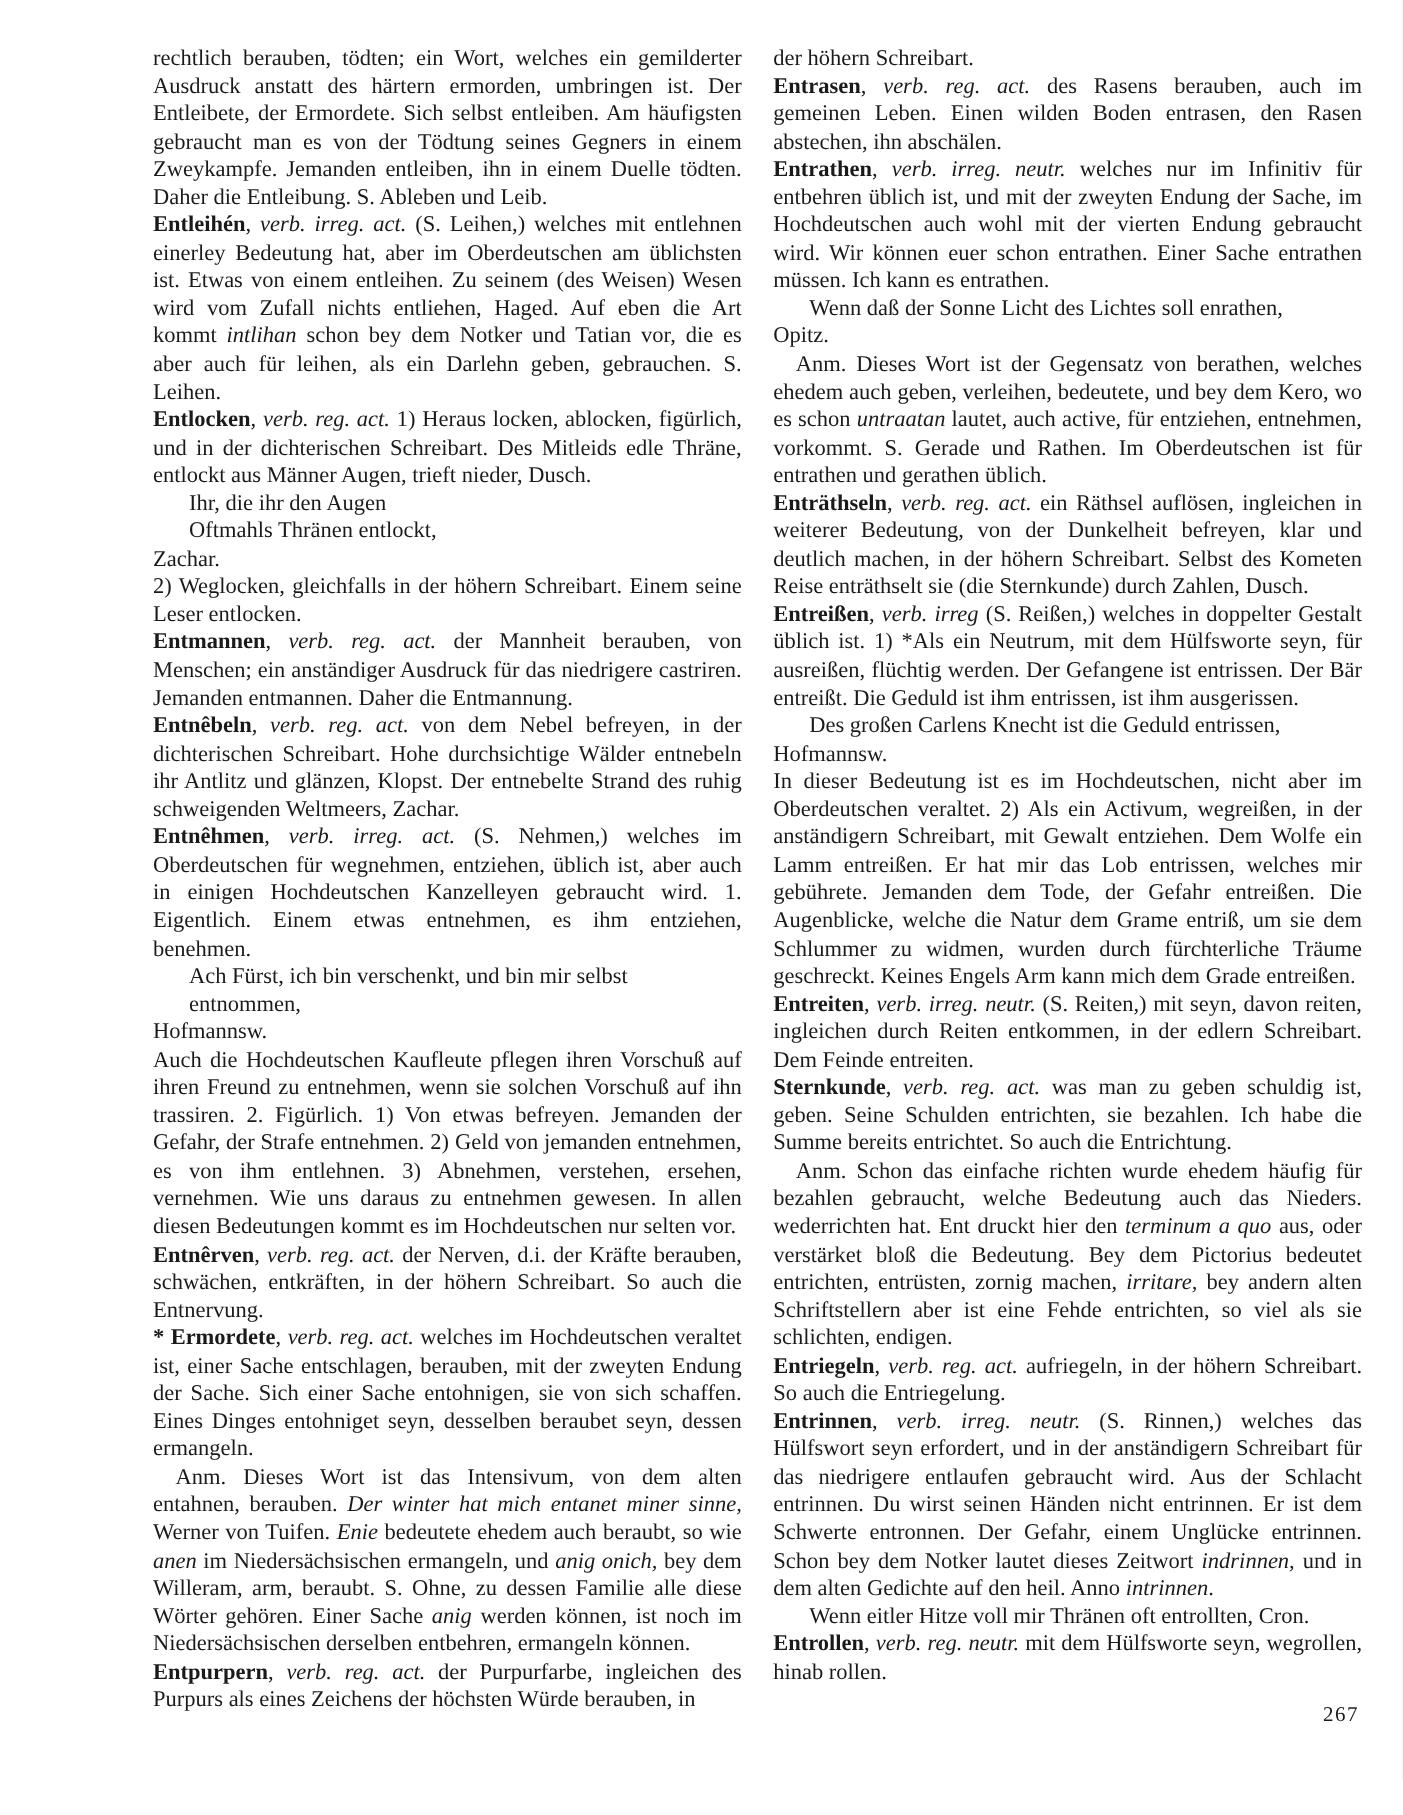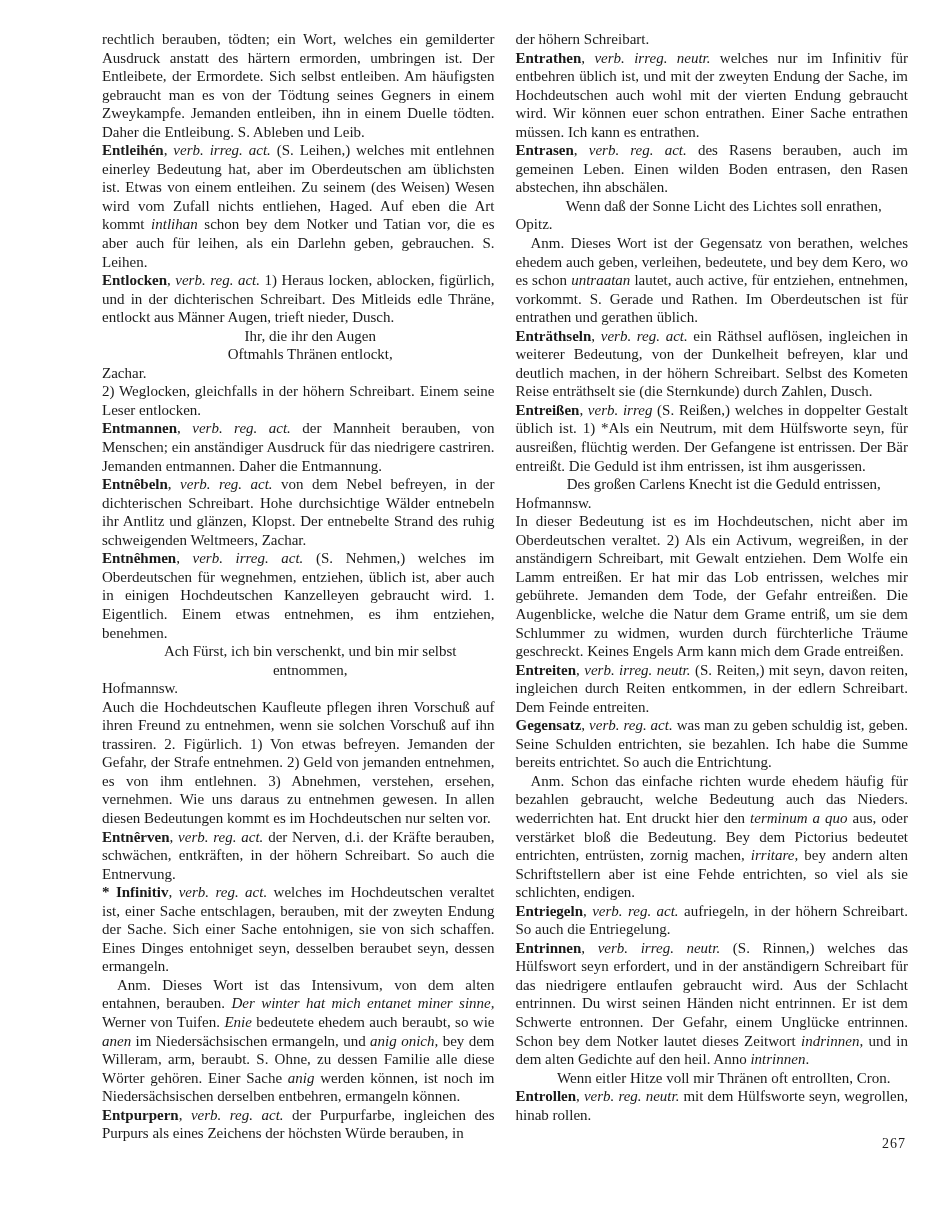--- a/index.html
+++ b/index.html
@@ -21,21 +21,21 @@
     gap: 21px;
   }
   .col {
     width: 393px;
     font-size: 15px;
     line-height: 18.55px;
     hyphens: auto;
     -webkit-hyphens: auto;
   }
   p.blk { margin: 0; text-align: justify; }
-  p.quote { text-align: center; padding-left: 24px; }
+  p.quote { text-align: left; padding-left: 24px; }
   p.attr  { }
   p.anm   { text-indent: 15px; }
   .b { font-weight: bold; }
   .i { font-style: italic; }
   .page-number {
     position: absolute;
     left: 882px;
     top: 1136px;
     font-size: 14px;
     letter-spacing: 1px;
@@ -54,38 +54,38 @@
         <p class="blk quote"><span>Oftmahls Thränen entlockt,</span></p>
         <p class="blk attr"><span>Zachar.</span></p>
         <p class="blk cont"><span>2) Weglocken, gleichfalls in der höhern Schreibart. Einem seine Leser entlocken.</span></p>
         <p class="blk entry"><span class="b">Entmannen</span><span>, </span><span class="i">verb. reg. act.</span><span> der Mannheit berauben, von Menschen; ein anständiger Ausdruck für das niedrigere castriren. Jemanden entmannen. Daher die Entmannung.</span></p>
         <p class="blk entry"><span class="b">Entnêbeln</span><span>, </span><span class="i">verb. reg. act.</span><span> von dem Nebel befreyen, in der dichterischen Schreibart. Hohe durchsichtige Wälder entnebeln ihr Antlitz und glänzen, Klopst. Der entnebelte Strand des ruhig schweigenden Weltmeers, Zachar.</span></p>
         <p class="blk entry"><span class="b">Entnêhmen</span><span>, </span><span class="i">verb. irreg. act.</span><span> (S. Nehmen,) welches im Oberdeutschen für wegnehmen, entziehen, üblich ist, aber auch in einigen Hochdeutschen Kanzelleyen gebraucht wird. 1. Eigentlich. Einem etwas entnehmen, es ihm entziehen, benehmen.</span></p>
         <p class="blk quote"><span>Ach Fürst, ich bin verschenkt, und bin mir selbst entnommen,</span></p>
         <p class="blk attr"><span>Hofmannsw.</span></p>
         <p class="blk cont"><span>Auch die Hochdeutschen Kaufleute pflegen ihren Vorschuß auf ihren Freund zu entnehmen, wenn sie solchen Vorschuß auf ihn trassiren. 2. Figürlich. 1) Von etwas befreyen. Jemanden der Gefahr, der Strafe entnehmen. 2) Geld von jemanden entnehmen, es von ihm entlehnen. 3) Abnehmen, verstehen, ersehen, vernehmen. Wie uns daraus zu entnehmen gewesen. In allen diesen Bedeutungen kommt es im Hochdeutschen nur selten vor.</span></p>
         <p class="blk entry"><span class="b">Entnêrven</span><span>, </span><span class="i">verb. reg. act.</span><span> der Nerven, d.i. der Kräfte berauben, schwächen, entkräften, in der höhern Schreibart. So auch die Entnervung.</span></p>
-        <p class="blk entry"><span class="b">* Infinitiv</span><span>, </span><span class="i">verb. reg. act.</span><span> welches im Hochdeutschen veraltet ist, einer Sache entschlagen, berauben, mit der zweyten Endung der Sache. Sich einer Sache entohnigen, sie von sich schaffen. Eines Dinges entohniget seyn, desselben beraubet seyn, dessen ermangeln.</span></p>
+        <p class="blk entry"><span class="b">* Ermordete</span><span>, </span><span class="i">verb. reg. act.</span><span> welches im Hochdeutschen veraltet ist, einer Sache entschlagen, berauben, mit der zweyten Endung der Sache. Sich einer Sache entohnigen, sie von sich schaffen. Eines Dinges entohniget seyn, desselben beraubet seyn, dessen ermangeln.</span></p>
         <p class="blk anm"><span>Anm. Dieses Wort ist das Intensivum, von dem alten entahnen, berauben. </span><span class="i">Der winter hat mich entanet miner sinne,</span><span> Werner von Tuifen. </span><span class="i">Enie</span><span> bedeutete ehedem auch beraubt, so wie </span><span class="i">anen</span><span> im Niedersächsischen ermangeln, und </span><span class="i">anig onich,</span><span> bey dem Willeram, arm, beraubt. S. Ohne, zu dessen Familie alle diese Wörter gehören. Einer Sache </span><span class="i">anig</span><span> werden können, ist noch im Niedersächsischen derselben entbehren, ermangeln können.</span></p>
         <p class="blk entry"><span class="b">Entpurpern</span><span>, </span><span class="i">verb. reg. act.</span><span> der Purpurfarbe, ingleichen des Purpurs als eines Zeichens der höchsten Würde berauben, in</span></p>
       </div>
     <div class="col">
         <p class="blk cont"><span>der höhern Schreibart.</span></p>
+        <p class="blk entry"><span class="b">Entrasen</span><span>, </span><span class="i">verb. reg. act.</span><span> des Rasens berauben, auch im gemeinen Leben. Einen wilden Boden entrasen, den Rasen abstechen, ihn abschälen.</span></p>
         <p class="blk entry"><span class="b">Entrathen</span><span>, </span><span class="i">verb. irreg. neutr.</span><span> welches nur im Infinitiv für entbehren üblich ist, und mit der zweyten Endung der Sache, im Hochdeutschen auch wohl mit der vierten Endung gebraucht wird. Wir können euer schon entrathen. Einer Sache entrathen müssen. Ich kann es entrathen.</span></p>
-        <p class="blk entry"><span class="b">Entrasen</span><span>, </span><span class="i">verb. reg. act.</span><span> des Rasens berauben, auch im gemeinen Leben. Einen wilden Boden entrasen, den Rasen abstechen, ihn abschälen.</span></p>
         <p class="blk quote"><span>Wenn daß der Sonne Licht des Lichtes soll enrathen,</span></p>
         <p class="blk attr"><span>Opitz.</span></p>
         <p class="blk anm"><span>Anm. Dieses Wort ist der Gegensatz von berathen, welches ehedem auch geben, verleihen, bedeutete, und bey dem Kero, wo es schon </span><span class="i">untraatan</span><span> lautet, auch active, für entziehen, entnehmen, vorkommt. S. Gerade und Rathen. Im Oberdeutschen ist für entrathen und gerathen üblich.</span></p>
         <p class="blk entry"><span class="b">Enträthseln</span><span>, </span><span class="i">verb. reg. act.</span><span> ein Räthsel auflösen, ingleichen in weiterer Bedeutung, von der Dunkelheit befreyen, klar und deutlich machen, in der höhern Schreibart. Selbst des Kometen Reise enträthselt sie (die Sternkunde) durch Zahlen, Dusch.</span></p>
         <p class="blk entry"><span class="b">Entreißen</span><span>, </span><span class="i">verb. irreg</span><span> (S. Reißen,) welches in doppelter Gestalt üblich ist. 1) *Als ein Neutrum, mit dem Hülfsworte seyn, für ausreißen, flüchtig werden. Der Gefangene ist entrissen. Der Bär entreißt. Die Geduld ist ihm entrissen, ist ihm ausgerissen.</span></p>
         <p class="blk quote"><span>Des großen Carlens Knecht ist die Geduld entrissen,</span></p>
         <p class="blk attr"><span>Hofmannsw.</span></p>
         <p class="blk cont"><span>In dieser Bedeutung ist es im Hochdeutschen, nicht aber im Oberdeutschen veraltet. 2) Als ein Activum, wegreißen, in der anständigern Schreibart, mit Gewalt entziehen. Dem Wolfe ein Lamm entreißen. Er hat mir das Lob entrissen, welches mir gebührete. Jemanden dem Tode, der Gefahr entreißen. Die Augenblicke, welche die Natur dem Grame entriß, um sie dem Schlummer zu widmen, wurden durch fürchterliche Träume geschreckt. Keines Engels Arm kann mich dem Grade entreißen.</span></p>
         <p class="blk entry"><span class="b">Entreiten</span><span>, </span><span class="i">verb. irreg. neutr.</span><span> (S. Reiten,) mit seyn, davon reiten, ingleichen durch Reiten entkommen, in der edlern Schreibart. Dem Feinde entreiten.</span></p>
-        <p class="blk entry"><span class="b">Gegensatz</span><span>, </span><span class="i">verb. reg. act.</span><span> was man zu geben schuldig ist, geben. Seine Schulden entrichten, sie bezahlen. Ich habe die Summe bereits entrichtet. So auch die Entrichtung.</span></p>
+        <p class="blk entry"><span class="b">Sternkunde</span><span>, </span><span class="i">verb. reg. act.</span><span> was man zu geben schuldig ist, geben. Seine Schulden entrichten, sie bezahlen. Ich habe die Summe bereits entrichtet. So auch die Entrichtung.</span></p>
         <p class="blk anm"><span>Anm. Schon das einfache richten wurde ehedem häufig für bezahlen gebraucht, welche Bedeutung auch das Nieders. wederrichten hat. Ent druckt hier den </span><span class="i">terminum a quo</span><span> aus, oder verstärket bloß die Bedeutung. Bey dem Pictorius bedeutet entrichten, entrüsten, zornig machen, </span><span class="i">irritare,</span><span> bey andern alten Schriftstellern aber ist eine Fehde entrichten, so viel als sie schlichten, endigen.</span></p>
         <p class="blk entry"><span class="b">Entriegeln</span><span>, </span><span class="i">verb. reg. act.</span><span> aufriegeln, in der höhern Schreibart. So auch die Entriegelung.</span></p>
         <p class="blk entry"><span class="b">Entrinnen</span><span>, </span><span class="i">verb. irreg. neutr.</span><span> (S. Rinnen,) welches das Hülfswort seyn erfordert, und in der anständigern Schreibart für das niedrigere entlaufen gebraucht wird. Aus der Schlacht entrinnen. Du wirst seinen Händen nicht entrinnen. Er ist dem Schwerte entronnen. Der Gefahr, einem Unglücke entrinnen. Schon bey dem Notker lautet dieses Zeitwort </span><span class="i">indrinnen,</span><span> und in dem alten Gedichte auf den heil. Anno </span><span class="i">intrinnen</span><span>.</span></p>
         <p class="blk quote"><span>Wenn eitler Hitze voll mir Thränen oft entrollten, Cron.</span></p>
         <p class="blk entry"><span class="b">Entrollen</span><span>, </span><span class="i">verb. reg. neutr.</span><span> mit dem Hülfsworte seyn, wegrollen, hinab rollen.</span></p>
       </div>
   </div>
   <div class="page-number">267</div>
 </div>
 

